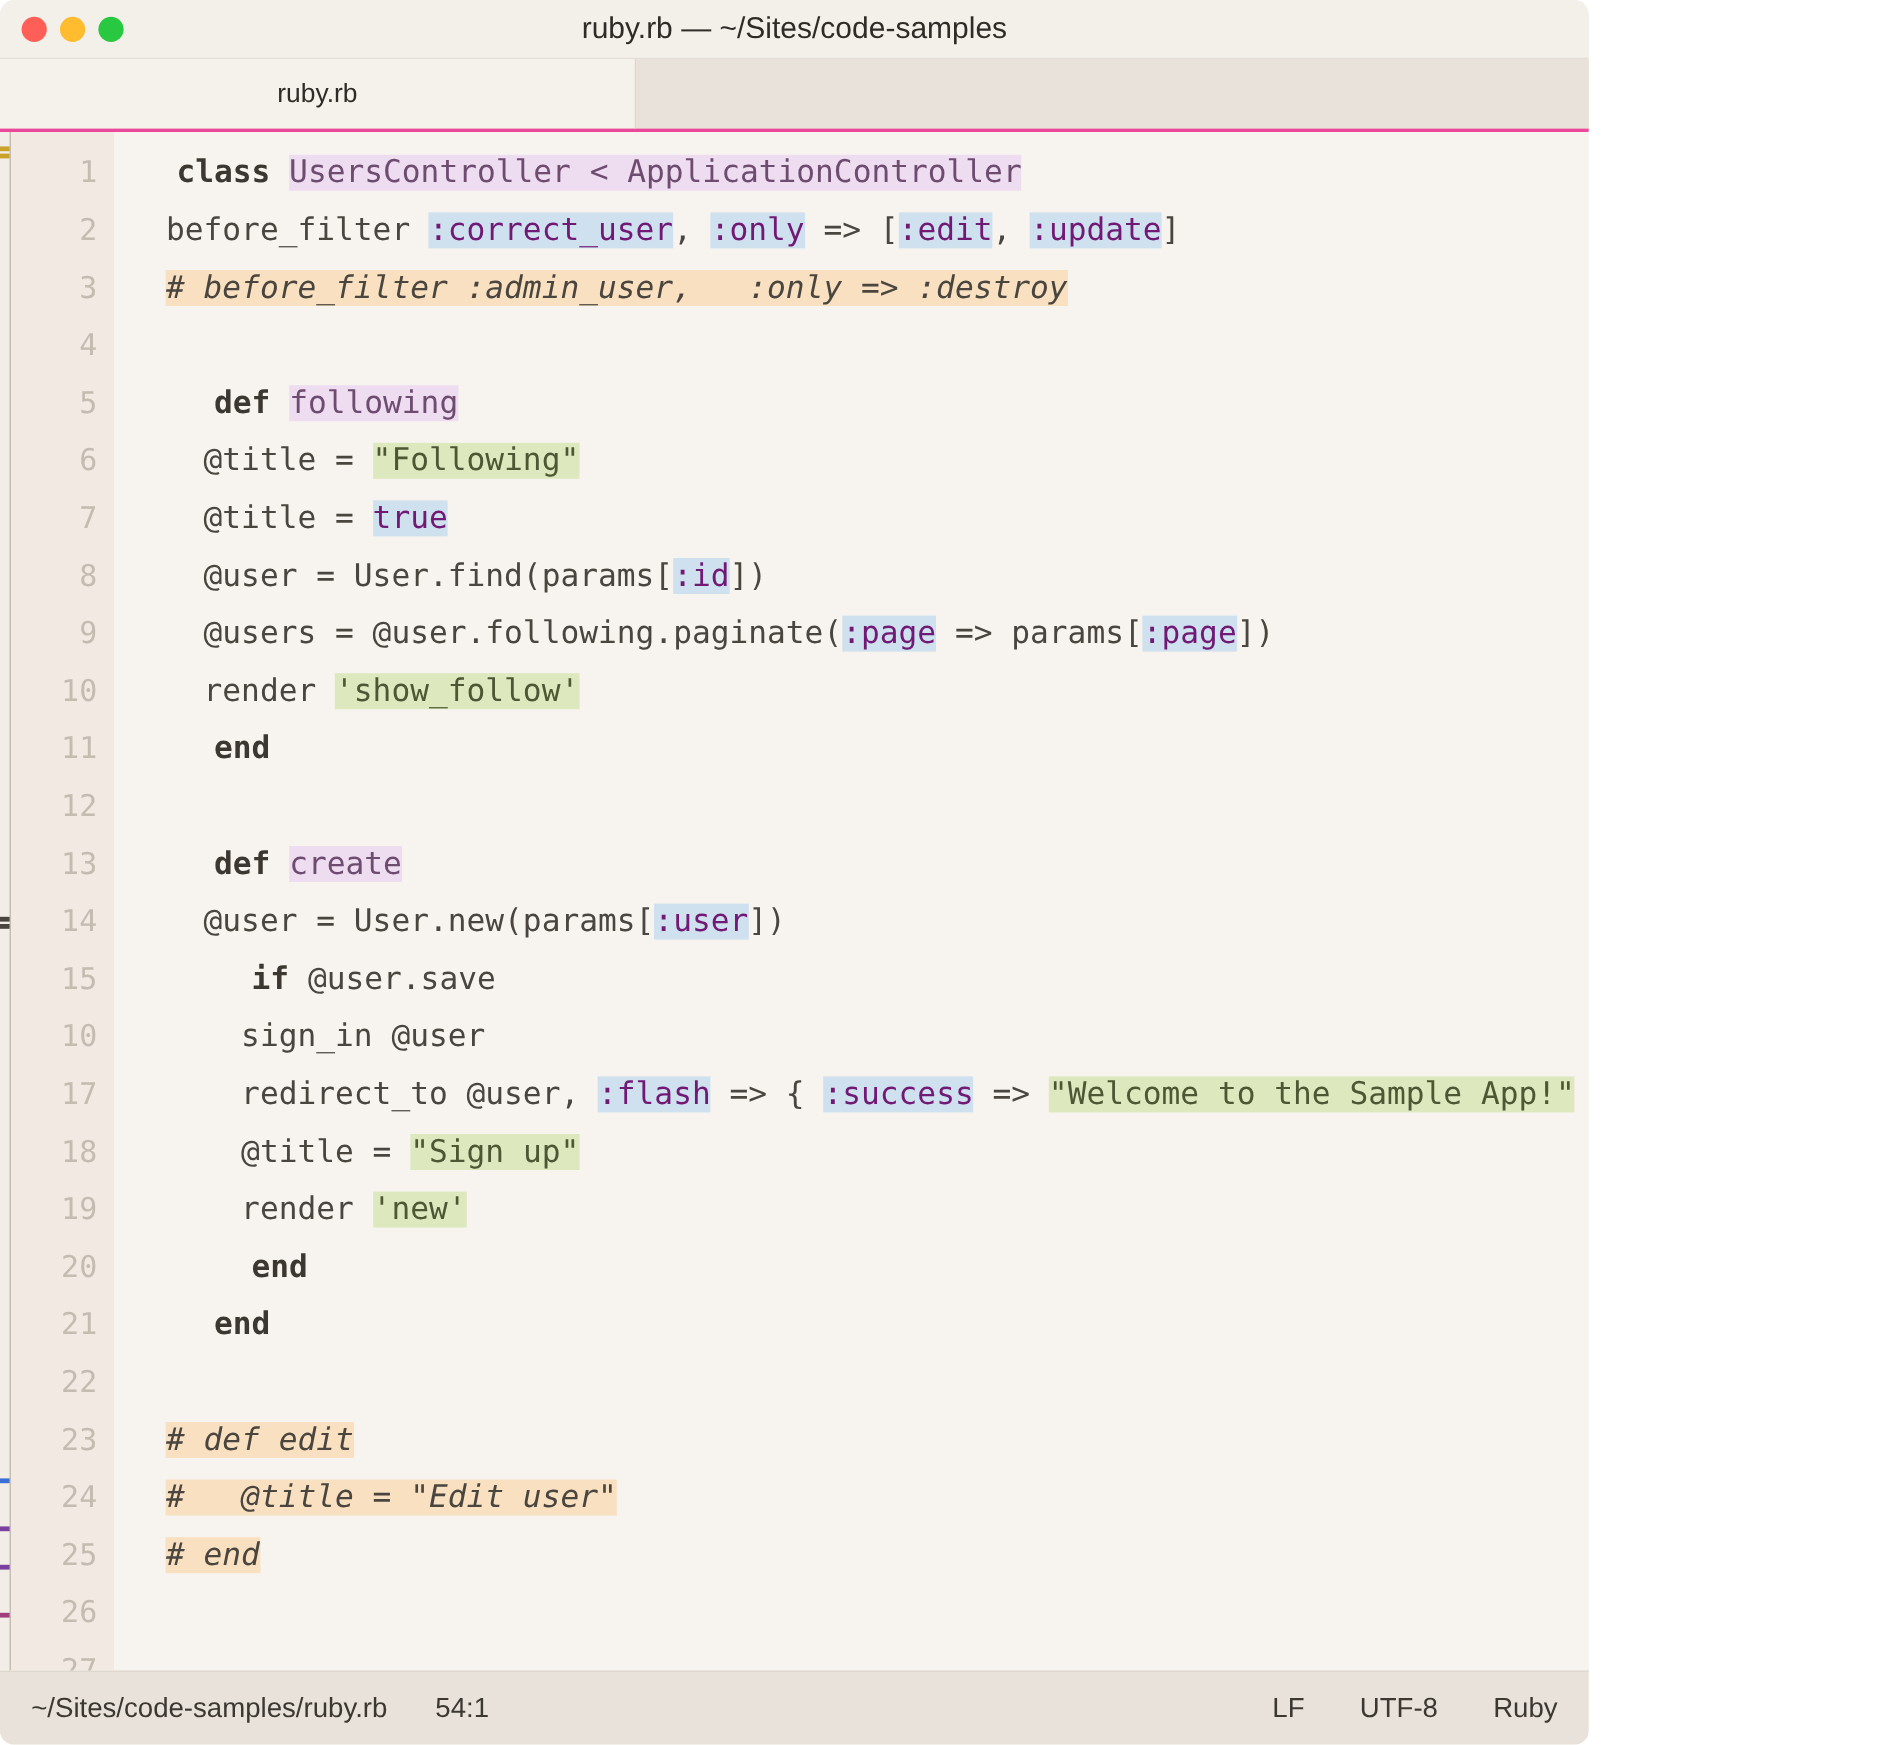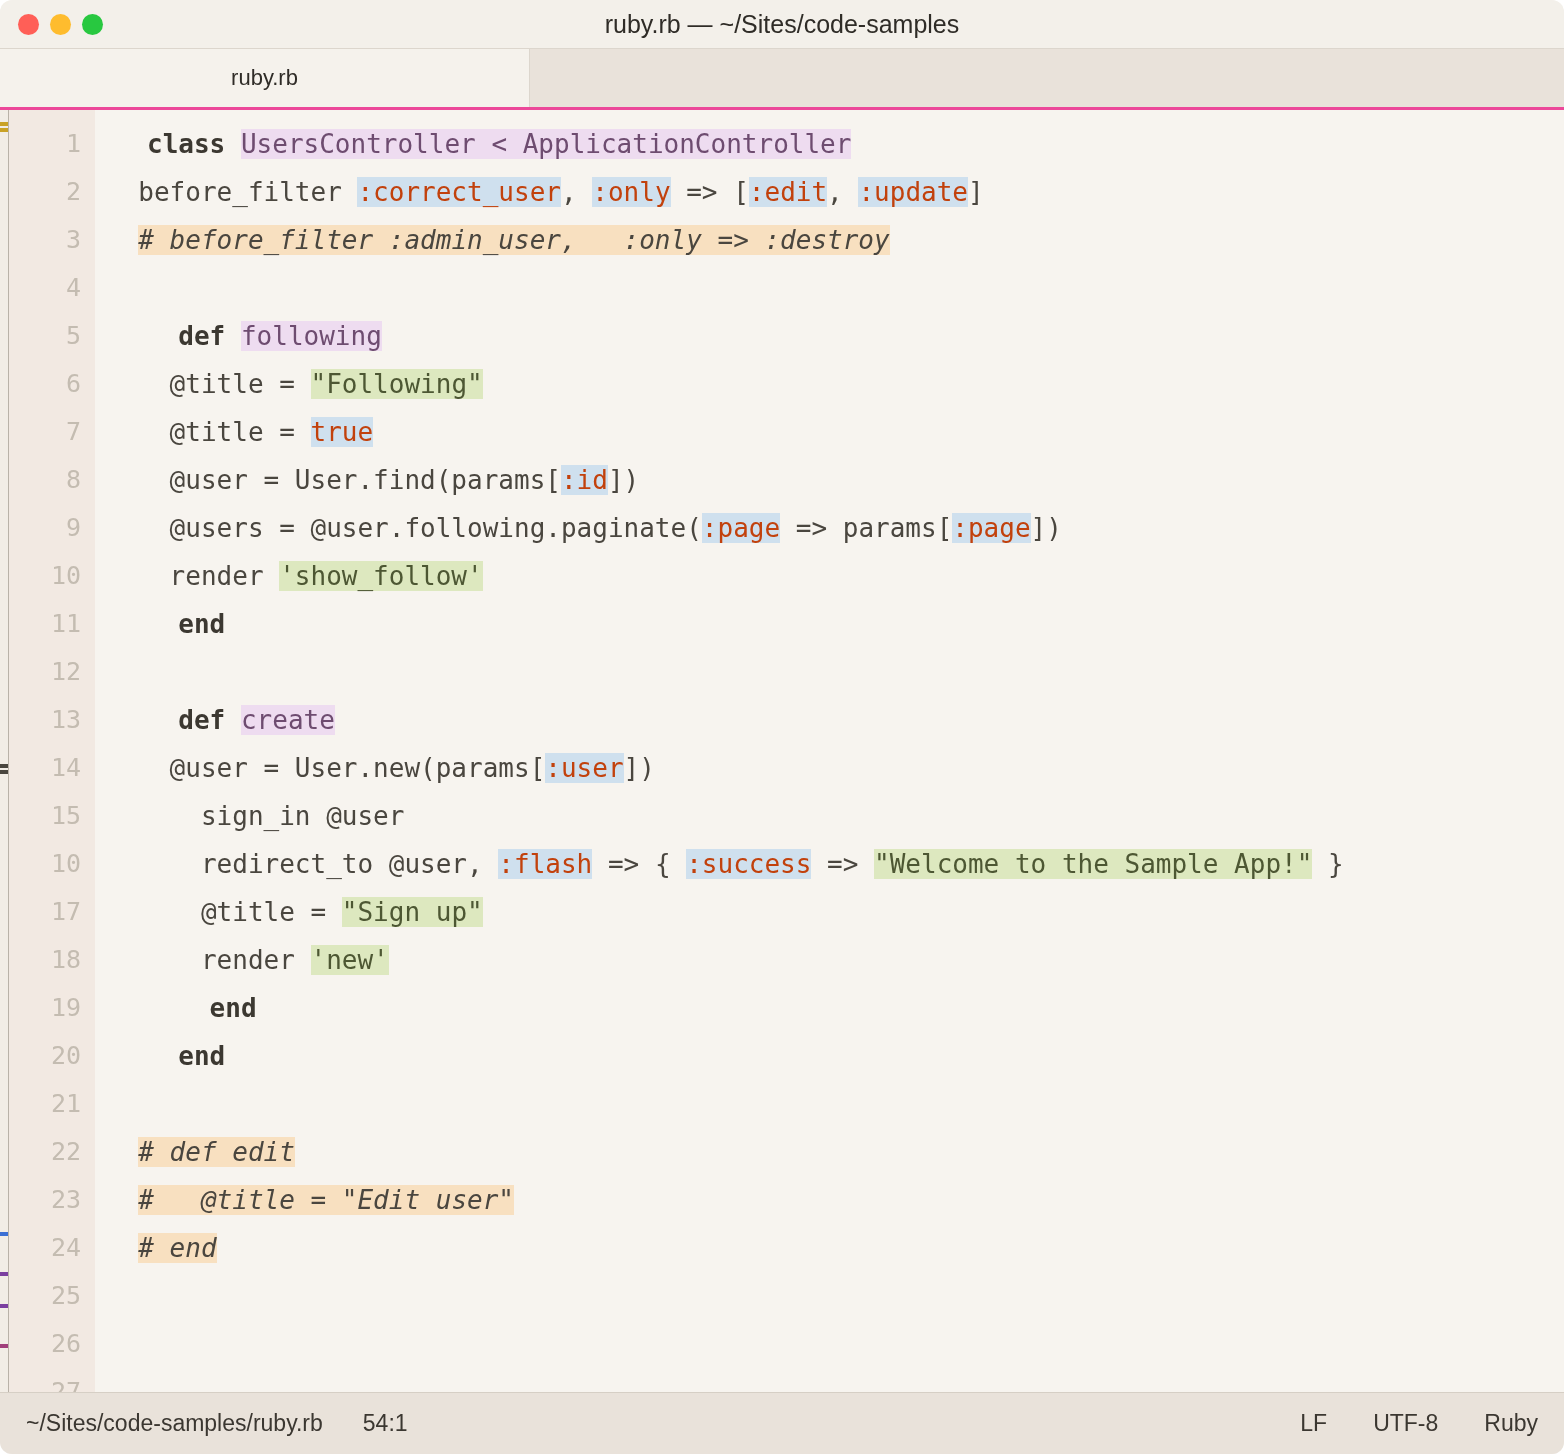--- a/index.html
+++ b/index.html
@@ -8,21 +8,21 @@
     padding: 0;
     background: #ffffff;
   }
   body {
     font-family: "Liberation Sans", sans-serif;
     -webkit-font-smoothing: antialiased;
   }
 
   .window {
     position: relative;
-    width: 1564px;
+    width: 1324px;
     height: 1454px;
     box-sizing: border-box;
     background: #f7f4ef;
     border-radius: 12px;
     overflow: hidden;
     display: flex;
     flex-direction: column;
   }
 
   
@@ -162,21 +162,21 @@
   .tk-cls {
     background: #eedcf0;
     color: #6e4c70;
   }
   .tk-def {
     background: #eedcf0;
     color: #6e4c70;
   }
   .tk-sym {
     background: #cfe0ee;
-    color: #c2410c;
+    color: #701a75;
   }
   .tk-str {
     background: #dde8bf;
     color: #4d5733;
   }
   .tk-cmt {
     background: #f8e0c0;
     color: #4a463f;
     font-style: italic;
   }
@@ -278,20 +278,21 @@
         <div class="line"><span class="tk-plain">  </span><span class="tk-kw">def </span><span class="tk-def">following</span></div>
         <div class="line"><span class="tk-plain">    @title = </span><span class="tk-str">"Following"</span></div>
         <div class="line"><span class="tk-plain">    @title = </span><span class="tk-sym">true</span></div>
         <div class="line"><span class="tk-plain">    @user = User.find(params[</span><span class="tk-sym">:id</span><span class="tk-plain">])</span></div>
         <div class="line"><span class="tk-plain">    @users = @user.following.paginate(</span><span class="tk-sym">:page</span><span class="tk-plain"> =&gt; params[</span><span class="tk-sym">:page</span><span class="tk-plain">])</span></div>
         <div class="line"><span class="tk-plain">    render </span><span class="tk-str">'show_follow'</span></div>
         <div class="line"><span class="tk-kw">  end</span></div>
         <div class="line">&nbsp;</div>
         <div class="line"><span class="tk-plain">  </span><span class="tk-kw">def </span><span class="tk-def">create</span></div>
         <div class="line"><span class="tk-plain">    @user = User.new(params[</span><span class="tk-sym">:user</span><span class="tk-plain">])</span></div>
+        <div class="line"><span class="tk-plain">    </span><span class="tk-kw">if</span><span class="tk-plain"> @user.save</span></div>
         <div class="line"><span class="tk-plain">      sign_in @user</span></div>
         <div class="line"><span class="tk-plain">      redirect_to @user, </span><span class="tk-sym">:flash</span><span class="tk-plain"> =&gt; { </span><span class="tk-sym">:success</span><span class="tk-plain"> =&gt; </span><span class="tk-str">"Welcome to the Sample App!"</span><span class="tk-plain"> }</span></div>
         <div class="line"><span class="tk-plain">      @title = </span><span class="tk-str">"Sign up"</span></div>
         <div class="line"><span class="tk-plain">      render </span><span class="tk-str">'new'</span></div>
         <div class="line"><span class="tk-kw">    end</span></div>
         <div class="line"><span class="tk-kw">  end</span></div>
         <div class="line">&nbsp;</div>
         <div class="line"><span class="tk-plain">  </span><span class="tk-cmt"># def edit</span></div>
         <div class="line"><span class="tk-plain">  </span><span class="tk-cmt">#   @title = "Edit user"</span></div>
         <div class="line"><span class="tk-plain">  </span><span class="tk-cmt"># end</span></div>

